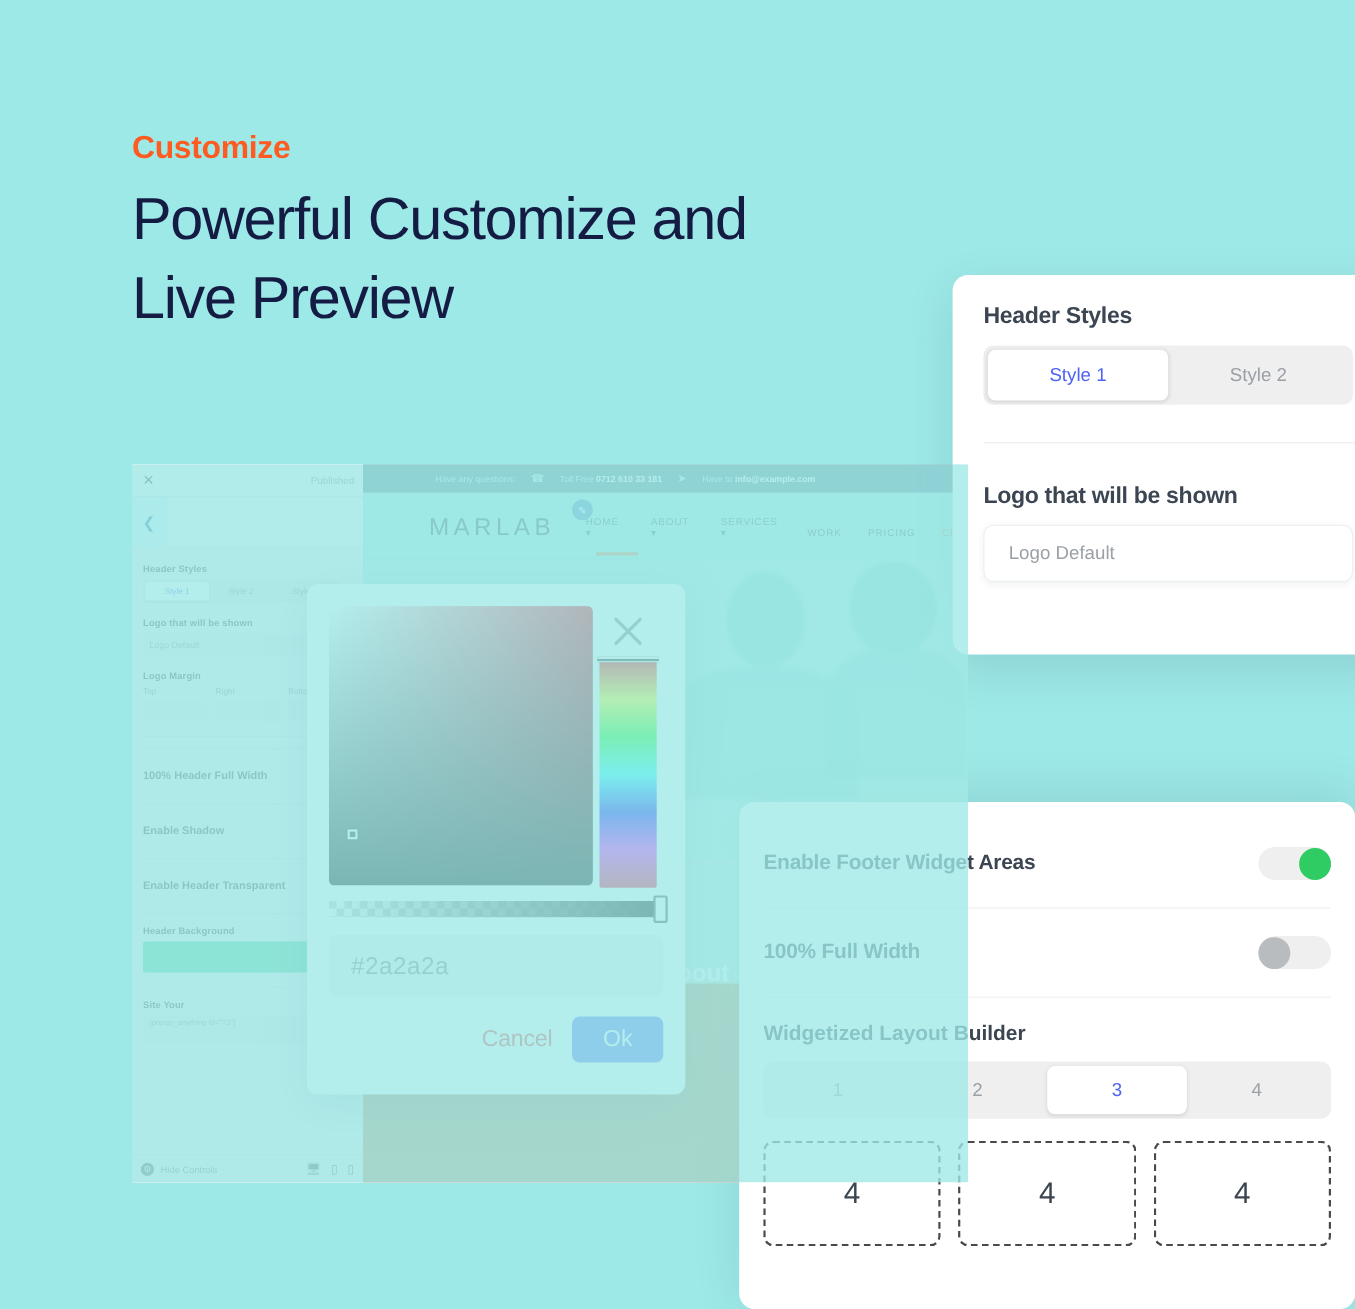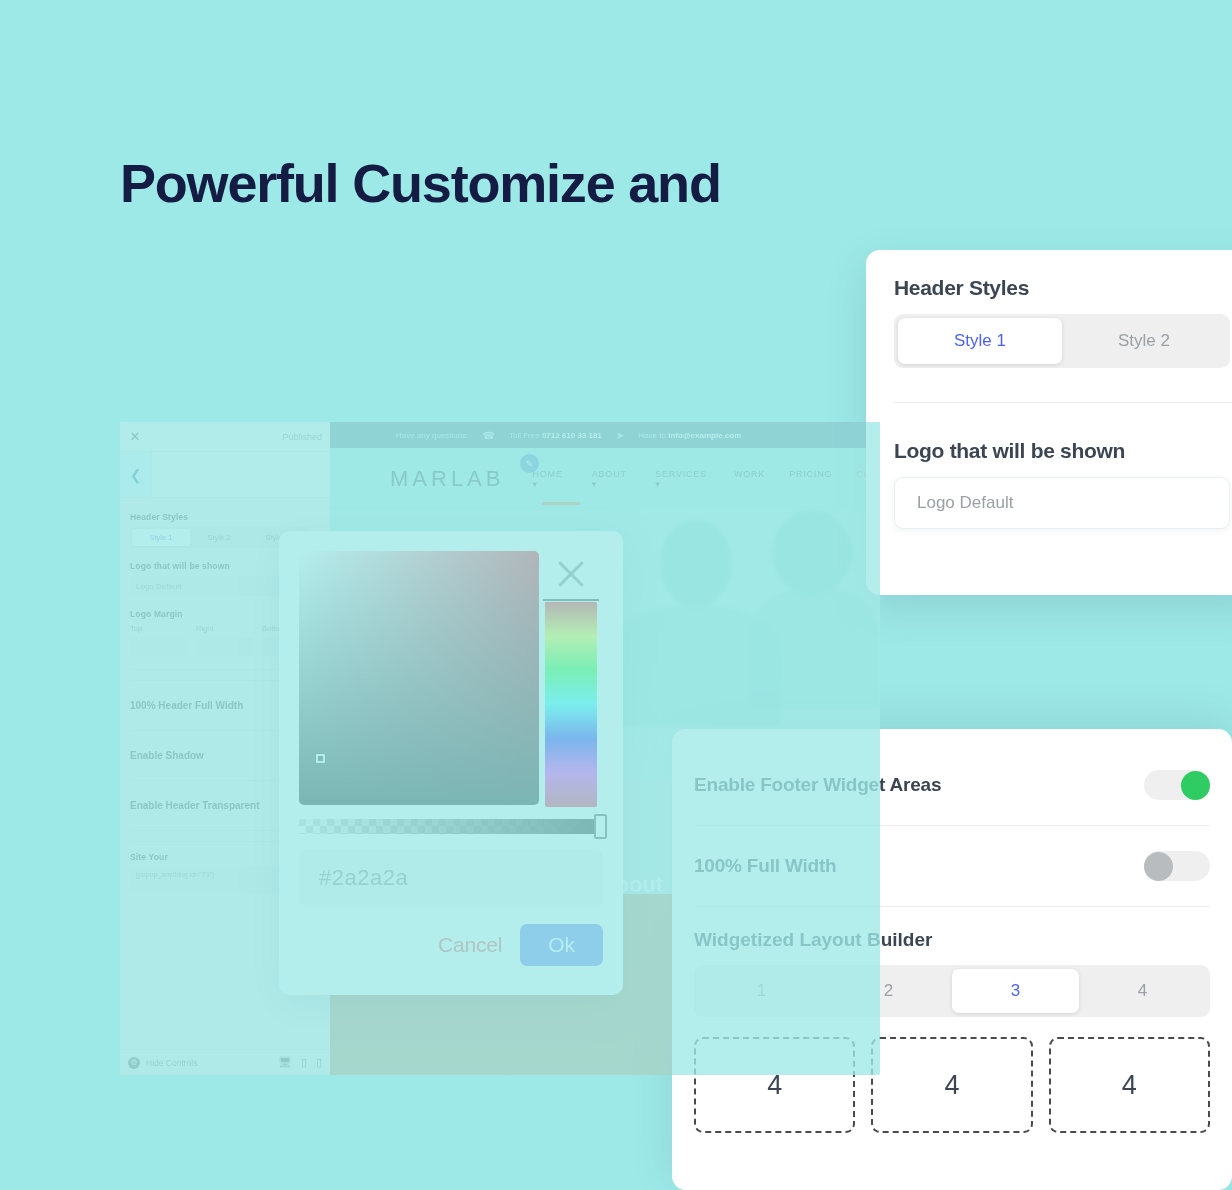--- a/index.html
+++ b/index.html
@@ -10,21 +10,21 @@
   }
   body { background: #9de9e8; position: relative; }
 
   
   #headline { position: absolute; left: 120px; top: 120px; width: 760px; }
   #eyebrow {
     color: #ff5a1f; font-size: 29px; font-weight: bold;
     letter-spacing: -0.3px; line-height: 1.1;
   }
   #h1 {
-    margin-top: 28px; color: #151c44; font-size: 54px; font-weight: bold;
+    margin-top: 12px; color: #151c44; font-size: 54px; font-weight: normal;
     line-height: 1.33; letter-spacing: -1.2px;
   }
 
   
   #customizer {
     position: absolute; left: 120px; top: 422px;
     width: 760px; height: 653px;
     background: #f1f1f1;
     overflow: hidden;
     border-radius: 1px;
@@ -114,21 +114,21 @@
   .pv-topbar b { color: #fff; }
   .pv-ico { color: #cfe2e8; font-size: 10px; }
   .pv-nav {
     height: 62px; background: #9fe3dc; display: flex; align-items: center;
     padding-left: 60px; gap: 28px; position: relative;
   }
   .pv-logo {
     font-size: 22px; color: #3d5c6b; letter-spacing: 4px;
     font-family: "Liberation Sans", sans-serif; font-weight: 300;
   }
-  .pv-menu { display: flex; gap: 24px; align-items: flex-start; }
+  .pv-menu { display: flex; gap: 24px; align-items: flex-end; }
   .pv-menu span { font-size: 9px; color: #4d6d7a; letter-spacing: .8px; }
   .pv-menu span.accent { color: #e08a52; }
   .pv-edit {
     position: absolute; left: 190px; top: 6px; width: 19px; height: 19px;
     border-radius: 50%; background: #4a8fc0; color: #fff; font-size: 9px;
     display: flex; align-items: center; justify-content: center;
   }
   .pv-underline {
     position: absolute; left: 212px; top: 54px; width: 38px; height: 3px;
     background: #e08a52;
@@ -288,22 +288,24 @@
   .cp-cancel { font-size: 21px; color: #e8443c; letter-spacing: -.2px; }
   .cp-ok {
     background: #5a6cf0; color: #fff; font-size: 21px;
     padding: 9px 28px; border-radius: 7px;
   }
 </style>
 </head>
 <body>
 
 <div id="headline">
+  <div id="eyebrow">Customize</div>
   <div id="h1">
     <div>Powerful Customize and</div>
+    <div>Live Preview</div>
   </div>
 </div>
 
 <div id="customizer">
 
   <div class="cz-sidebar">
     <div class="cz-topbar">
       <div class="cz-close">✕</div>
       <div class="cz-published">Published</div>
     </div>
@@ -349,20 +351,24 @@
 
 
       <div class="cz-hr"></div>
       <div class="cz-row-label">100% Header Full Width</div>
       <div class="cz-hr"></div>
       <div class="cz-row-label">Enable Shadow</div>
       <div class="cz-hr"></div>
       <div class="cz-row-label">Enable Header Transparent</div>
       <div class="cz-hr"></div>
 
+      <div class="cz-group">
+        <div class="cz-label">Header Background</div>
+        <div class="cz-swatch"></div>
+      </div>
 
       <div class="cz-hr"></div>
 
       <div class="cz-group">
         <div class="cz-label">Site Your</div>
         <div class="cz-textarea">[popup_anything id="73"]</div>
       </div>
     </div>
 
     <div class="cz-footer">

